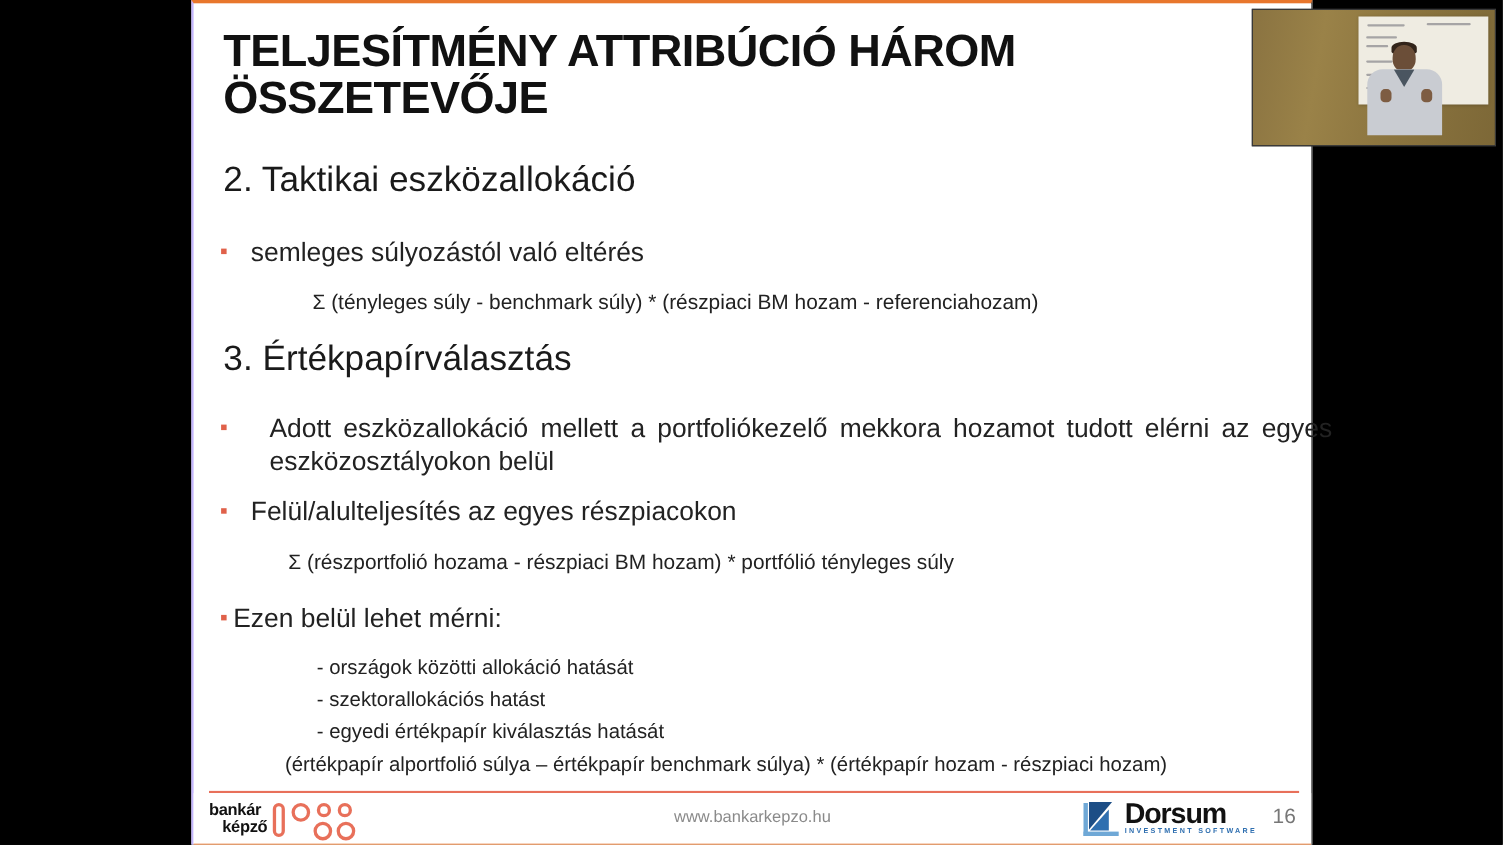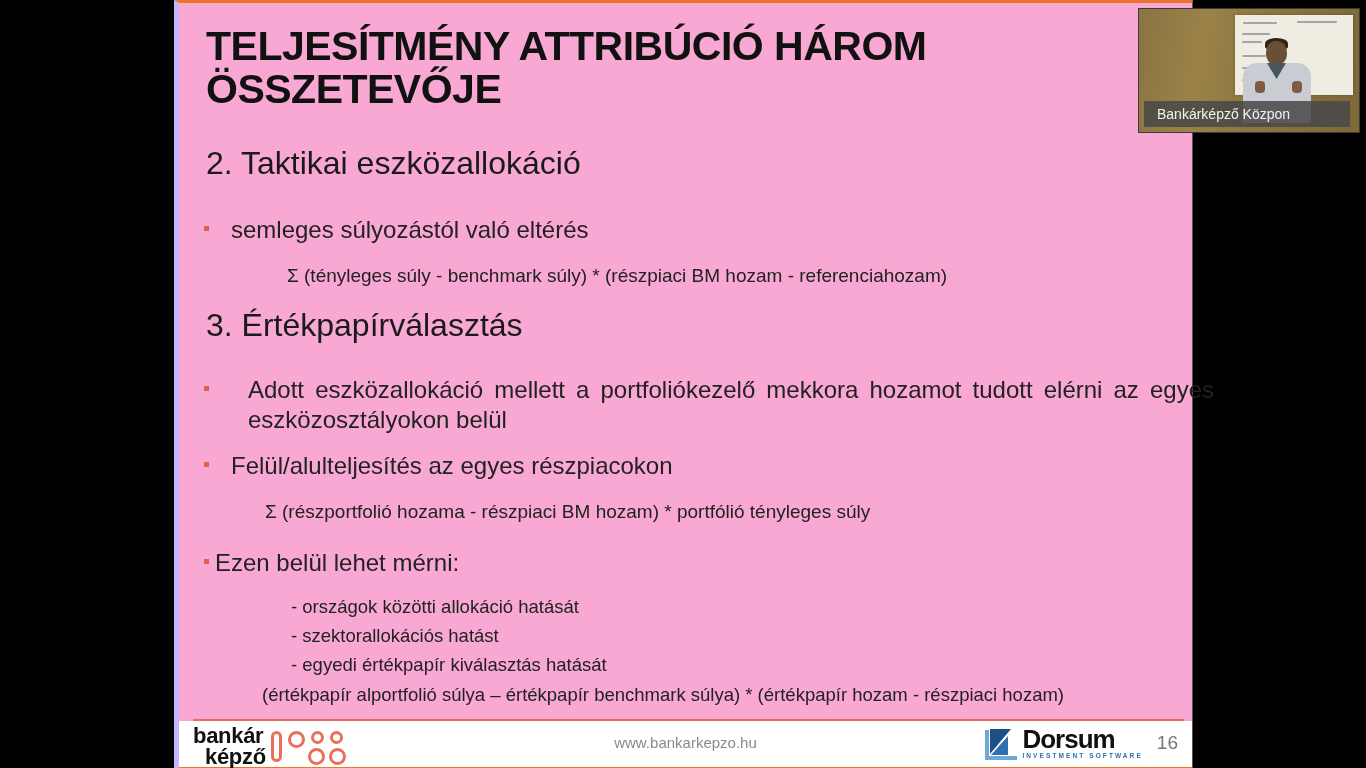--- a/index.html
+++ b/index.html
@@ -9,23 +9,23 @@
     overflow:hidden;
     font-family:"Liberation Sans", sans-serif;
   }
   #root { position:relative; width:1366px; height:768px; background:#000; }
 
   
   #slide {
     position:absolute;
     left:174px; top:0px;
     width:1019px; height:768px;
-    background:#f9a8d4;
+    background:#ffffff;
     border-top:3px solid #E8762C;
-    border-left:5px solid #c4b5fd;
+    border-left:2px solid #c4b5fd;
     border-right:1px solid #555;
   }
   #slide-inner { position:relative; width:100%; height:100%; }
 
   
   .slide-title {
     position:absolute;
     left:27px; top:22px;
     width:960px;
     font-size:41px;
@@ -121,21 +121,21 @@
     background:#fff;
     border-bottom:1px solid #E8762C;
   }
   
   #bk-logo {
     position:absolute;
     left:14px; top:4px;
     display:flex; align-items:center;
   }
   #bk-words {
-    font-size:22px; font-weight:bold;
+    font-size:15px; font-weight:bold;
     line-height:0.97; color:#111;
     letter-spacing:-0.3px;
   }
   #bk-words .l2 { padding-left:12px; }
   #bk-marks {
     position:relative; width:78px; height:40px;
     margin-left:3px;
   }
   .bk-pill {
     position:absolute; left:2px; top:5px;
@@ -371,18 +371,15 @@
         <span class="cam-scribble" style="left:7px;  top:52px; width:31px;"></span>
         <span class="cam-scribble" style="left:7px;  top:64px; width:18px;"></span>
       </div>
       <div id="cam-person-hair"></div>
       <div id="cam-person-head"></div>
       <div id="cam-person-body"></div>
       <div id="cam-collar"></div>
       <div class="cam-hand" id="cam-hand-l"></div>
       <div class="cam-hand" id="cam-hand-r"></div>
     </div>
-    <div id="cam-label">
-      <span>Bankárképző Közpon</span>
-    </div>
   </div>
 
 </div>
 
 </body></html>

